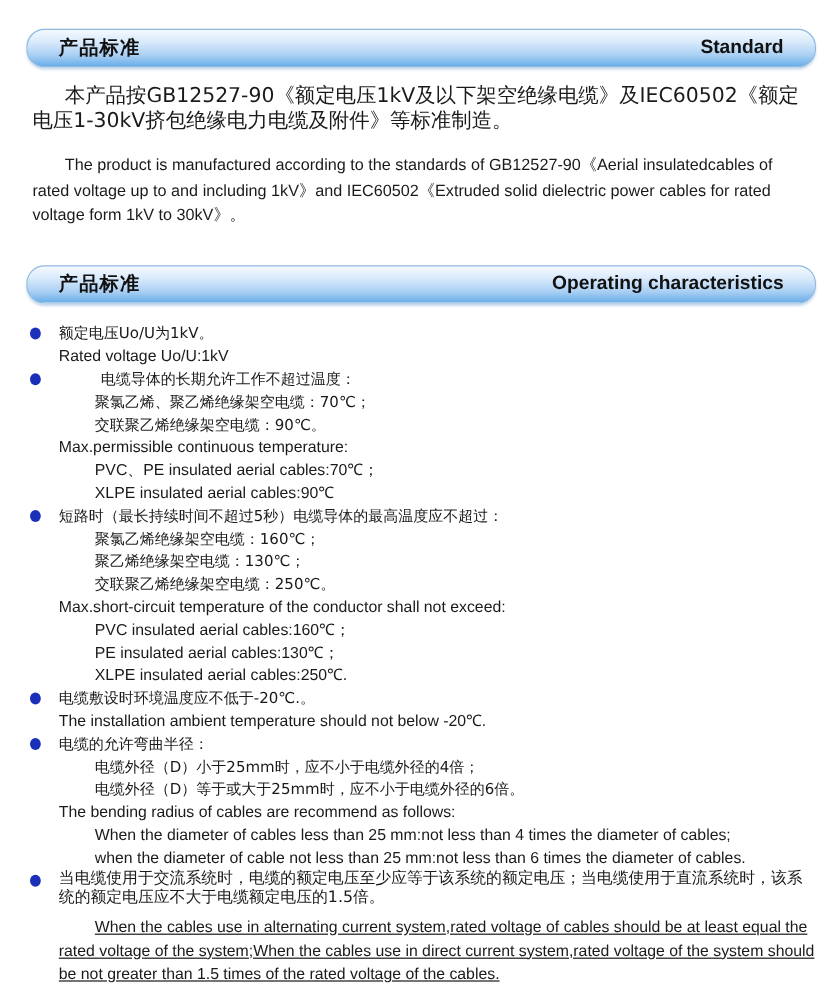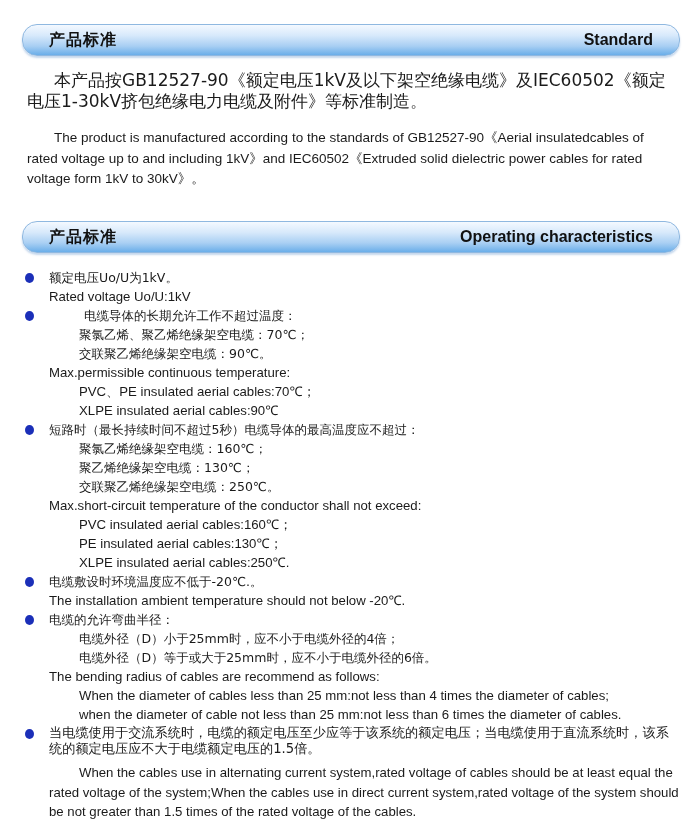--- a/index.html
+++ b/index.html
@@ -70,13 +70,13 @@
 <div class="bullet" style="left:25px;top:615px;"></div>
 <div class="line cn" style="left:49px;top:611px;">电缆的允许弯曲半径：</div>
 <div class="line cn" style="left:79px;top:630px;">电缆外径（D）小于25mm时，应不小于电缆外径的4倍；</div>
 <div class="line cn" style="left:79px;top:649px;">电缆外径（D）等于或大于25mm时，应不小于电缆外径的6倍。</div>
 <div class="line" style="left:49px;top:668px;">The bending radius of cables are recommend as follows:</div>
 <div class="line" style="left:79px;top:687px;">When the diameter of cables less than 25 mm:not less than 4 times the diameter of cables;</div>
 <div class="line" style="left:79px;top:706px;">when the diameter of cable not less than 25 mm:not less than 6 times the diameter of cables.</div>
 
 <div class="bullet" style="left:25px;top:729px;"></div>
 <div class="wrap cn" style="left:49px;top:725px;width:630px;line-height:16px;">当电缆使用于交流系统时，电缆的额定电压至少应等于该系统的额定电压；当电缆使用于直流系统时，该系统的额定电压应不大于电缆额定电压的1.5倍。</div>
-<div class="wrap" style="left:49px;top:763px;width:630px;text-indent:30px;">When the cables use in alternating current system,rated voltage of cables should be at least equal the rated voltage of the system;When the cables use in direct current system,rated voltage of the system should be not greater than 1.5 times of the rated voltage of the cables.</div>
+<div class="wrap" style="left:49px;top:763px;width:630px;text-indent:30px;text-decoration:underline;">When the cables use in alternating current system,rated voltage of cables should be at least equal the rated voltage of the system;When the cables use in direct current system,rated voltage of the system should be not greater than 1.5 times of the rated voltage of the cables.</div>
 
 </body></html>

